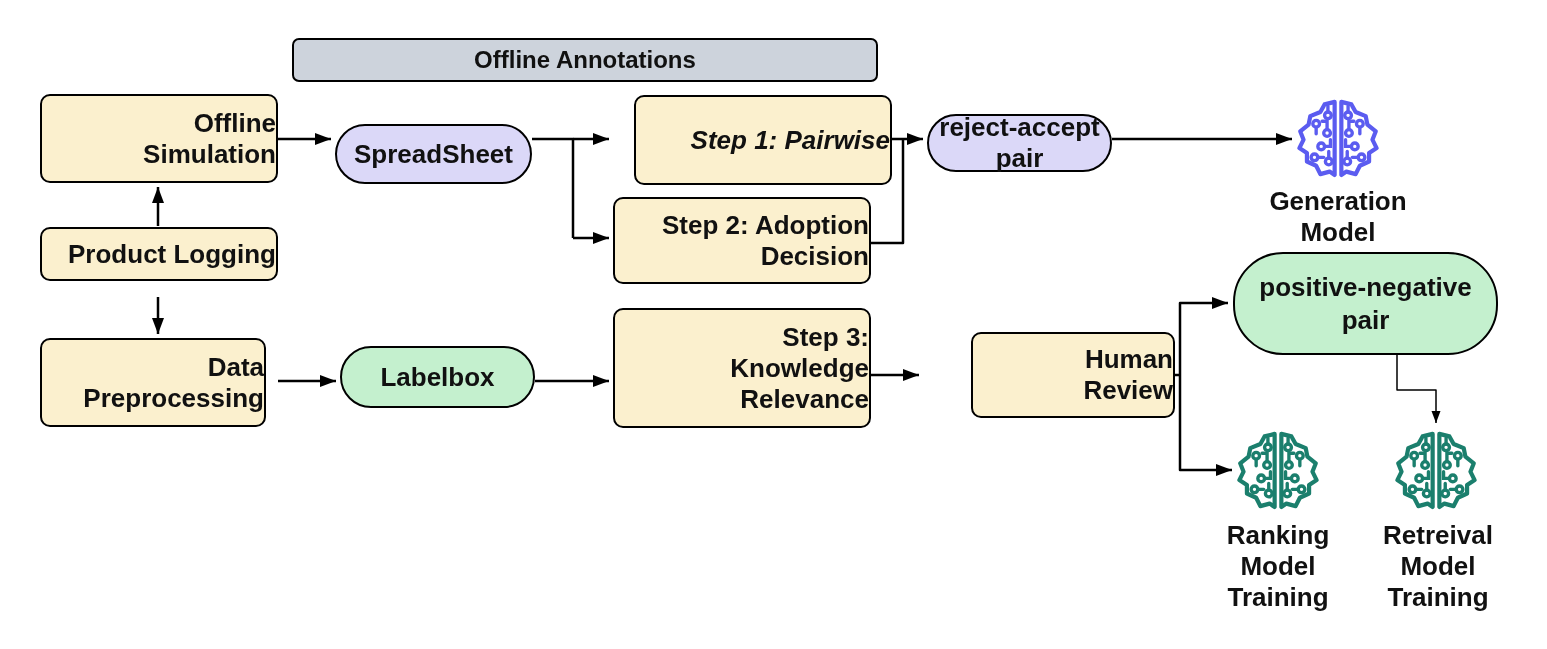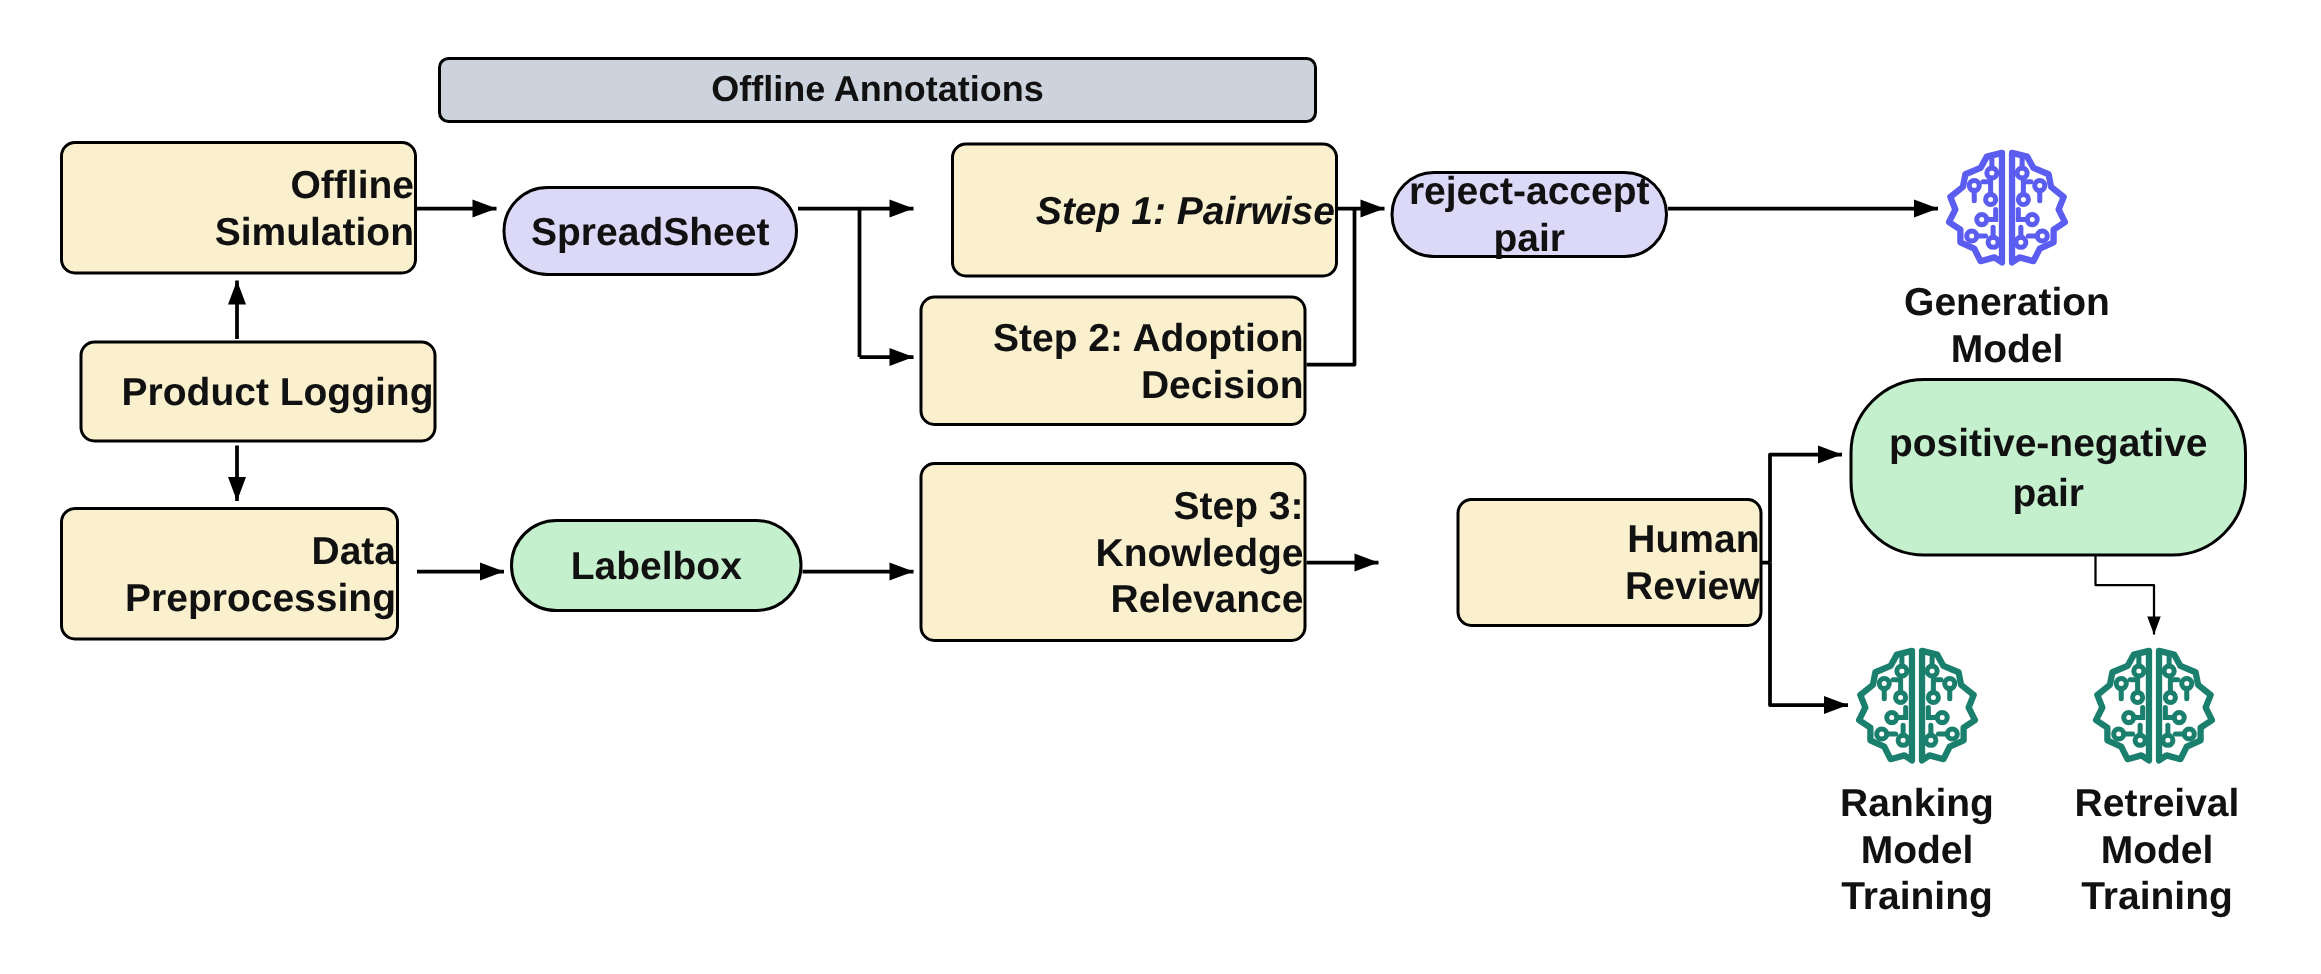--- a/index.html
+++ b/index.html
@@ -94,21 +94,21 @@
   </svg>
 
   <div class="node header-box" style="left:292px;top:38px;width:586px;height:44px;">
     <span class="label-line">Offline Annotations</span>
   </div>
 
   <div class="node box" style="left:40px;top:94px;width:238px;height:89px;">
     <span class="label-line">Offline</span>
     <span class="label-line">Simulation</span>
   </div>
-  <div class="node box" style="left:40px;top:227px;width:238px;height:68px;margin-left:13px;">
+  <div class="node box" style="left:40px;top:227px;width:238px;height:54px;">
     <span class="label-line">Product Logging</span>
   </div>
   <div class="node box" style="left:40px;top:338px;width:226px;height:89px;">
     <span class="label-line">Data</span>
     <span class="label-line">Preprocessing</span>
   </div>
 
   <div class="node pill pill-lavender" style="left:335px;top:108px;width:197px;height:60px;border-radius:30px;">
     <span class="label-line">SpreadSheet</span>
   </div>
@@ -131,21 +131,21 @@
 
   <div class="node box" style="left:923px;top:332px;width:204px;height:86px;margin-left:48px;">
     <span class="label-line">Human</span>
     <span class="label-line">Review</span>
   </div>
 
   <div class="node pill pill-lavender" style="left:927px;top:98px;width:185px;height:58px;border-radius:41px;line-height:31px;">
     <span class="label-line">reject-accept</span>
     <span class="label-line">pair</span>
   </div>
-  <div class="node pill pill-green" style="left:1233px;top:252px;width:265px;height:119px;border-radius:50px;line-height:33px;">
+  <div class="node pill pill-green" style="left:1233px;top:252px;width:265px;height:103px;border-radius:50px;line-height:33px;">
     <span class="label-line">positive-negative</span>
     <span class="label-line">pair</span>
   </div>
 
   <svg class="brain brain-purple" style="left:1296px;top:96px;" width="84" height="84" viewBox="0 0 100 100">
       <use href="#brain-glyph"></use>
     </svg>
   <div class="caption" style="left:1252px;top:186px;width:172px;">
     <span class="label-line">Generation</span>
     <span class="label-line">Model</span>

